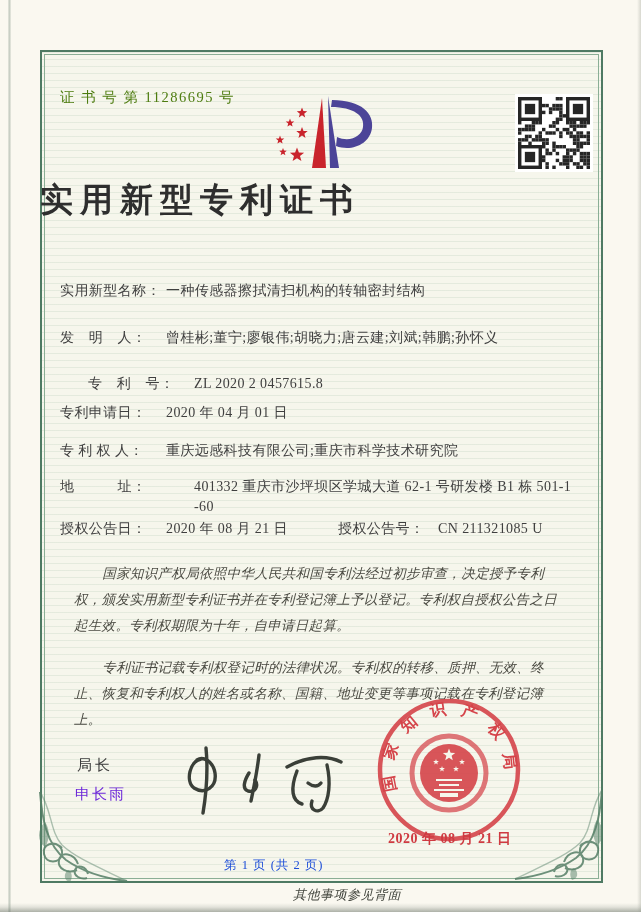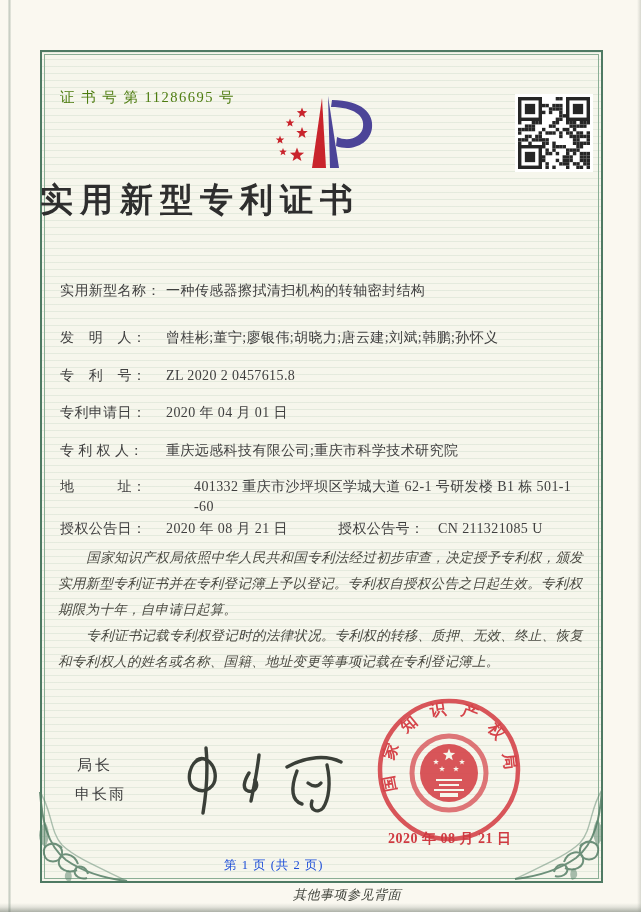--- a/index.html
+++ b/index.html
@@ -32,29 +32,29 @@
 
   .cert-no{left:60px;top:88px;font-size:14.5px;letter-spacing:1.5px;color:#4d7c0f;}
 
   .title{left:40px;top:178px;width:580px;text-align:left;
     font-size:33px;font-weight:bold;letter-spacing:7px;color:#2e2e2e;}
   .frow{position:absolute;left:60px;width:533px;display:flex;font-size:14px;color:#3f3f3f;letter-spacing:.4px;line-height:1.45;justify-content:center;}
   .flab{flex:0 0 106px;white-space:nowrap;}
   .fval{flex:1;}
   .fval-fixed{flex:0 0 172px;}
   .flab2{flex:0 0 100px;white-space:nowrap;}
-  .r1{top:281px;} .r2{top:328px;} .r3{top:366px;} .r4{top:403px;}
+  .r1{top:281px;} .r2{top:328px;} .r3{top:374px;margin-left:28px;} .r4{top:403px;}
   .r5{top:441px;} .r6{top:477px;gap:28px;} .r7{top:519px;}
 
   .body-text{left:58px;top:545px;width:528px;font-size:13.5px;line-height:1.92;
     font-style:italic;color:#4a4a42;letter-spacing:.3px;}
-  .body-text p{margin:0;text-indent:2.1em;}
+  .body-text p{margin:16px;text-indent:2.1em;}
 
   .director-label{left:77px;top:756px;font-size:15px;letter-spacing:3px;color:#3a3a3a;}
-  .director-name{left:75px;top:785px;font-size:15px;letter-spacing:2px;color:#404040;}
+  .director-name{left:75px;top:785px;font-size:15px;letter-spacing:2px;color:#6d28d9;}
 
   .sig{left:175px;top:743px;}
   .seal{left:376px;top:697px;}
   .seal-date{left:388px;top:830px;font-size:14px;color:#cf3a41;font-weight:bold;letter-spacing:.5px;}
 
   .page-no{left:224px;top:857px;font-size:12.5px;letter-spacing:1px;color:#1d4ed8;}
   .back-note{left:245px;top:886px;font-size:13px;font-style:italic;color:#44473f;letter-spacing:.5px;margin-left:48px;}
 
   .qr{left:515px;top:94px;}
 </style>

